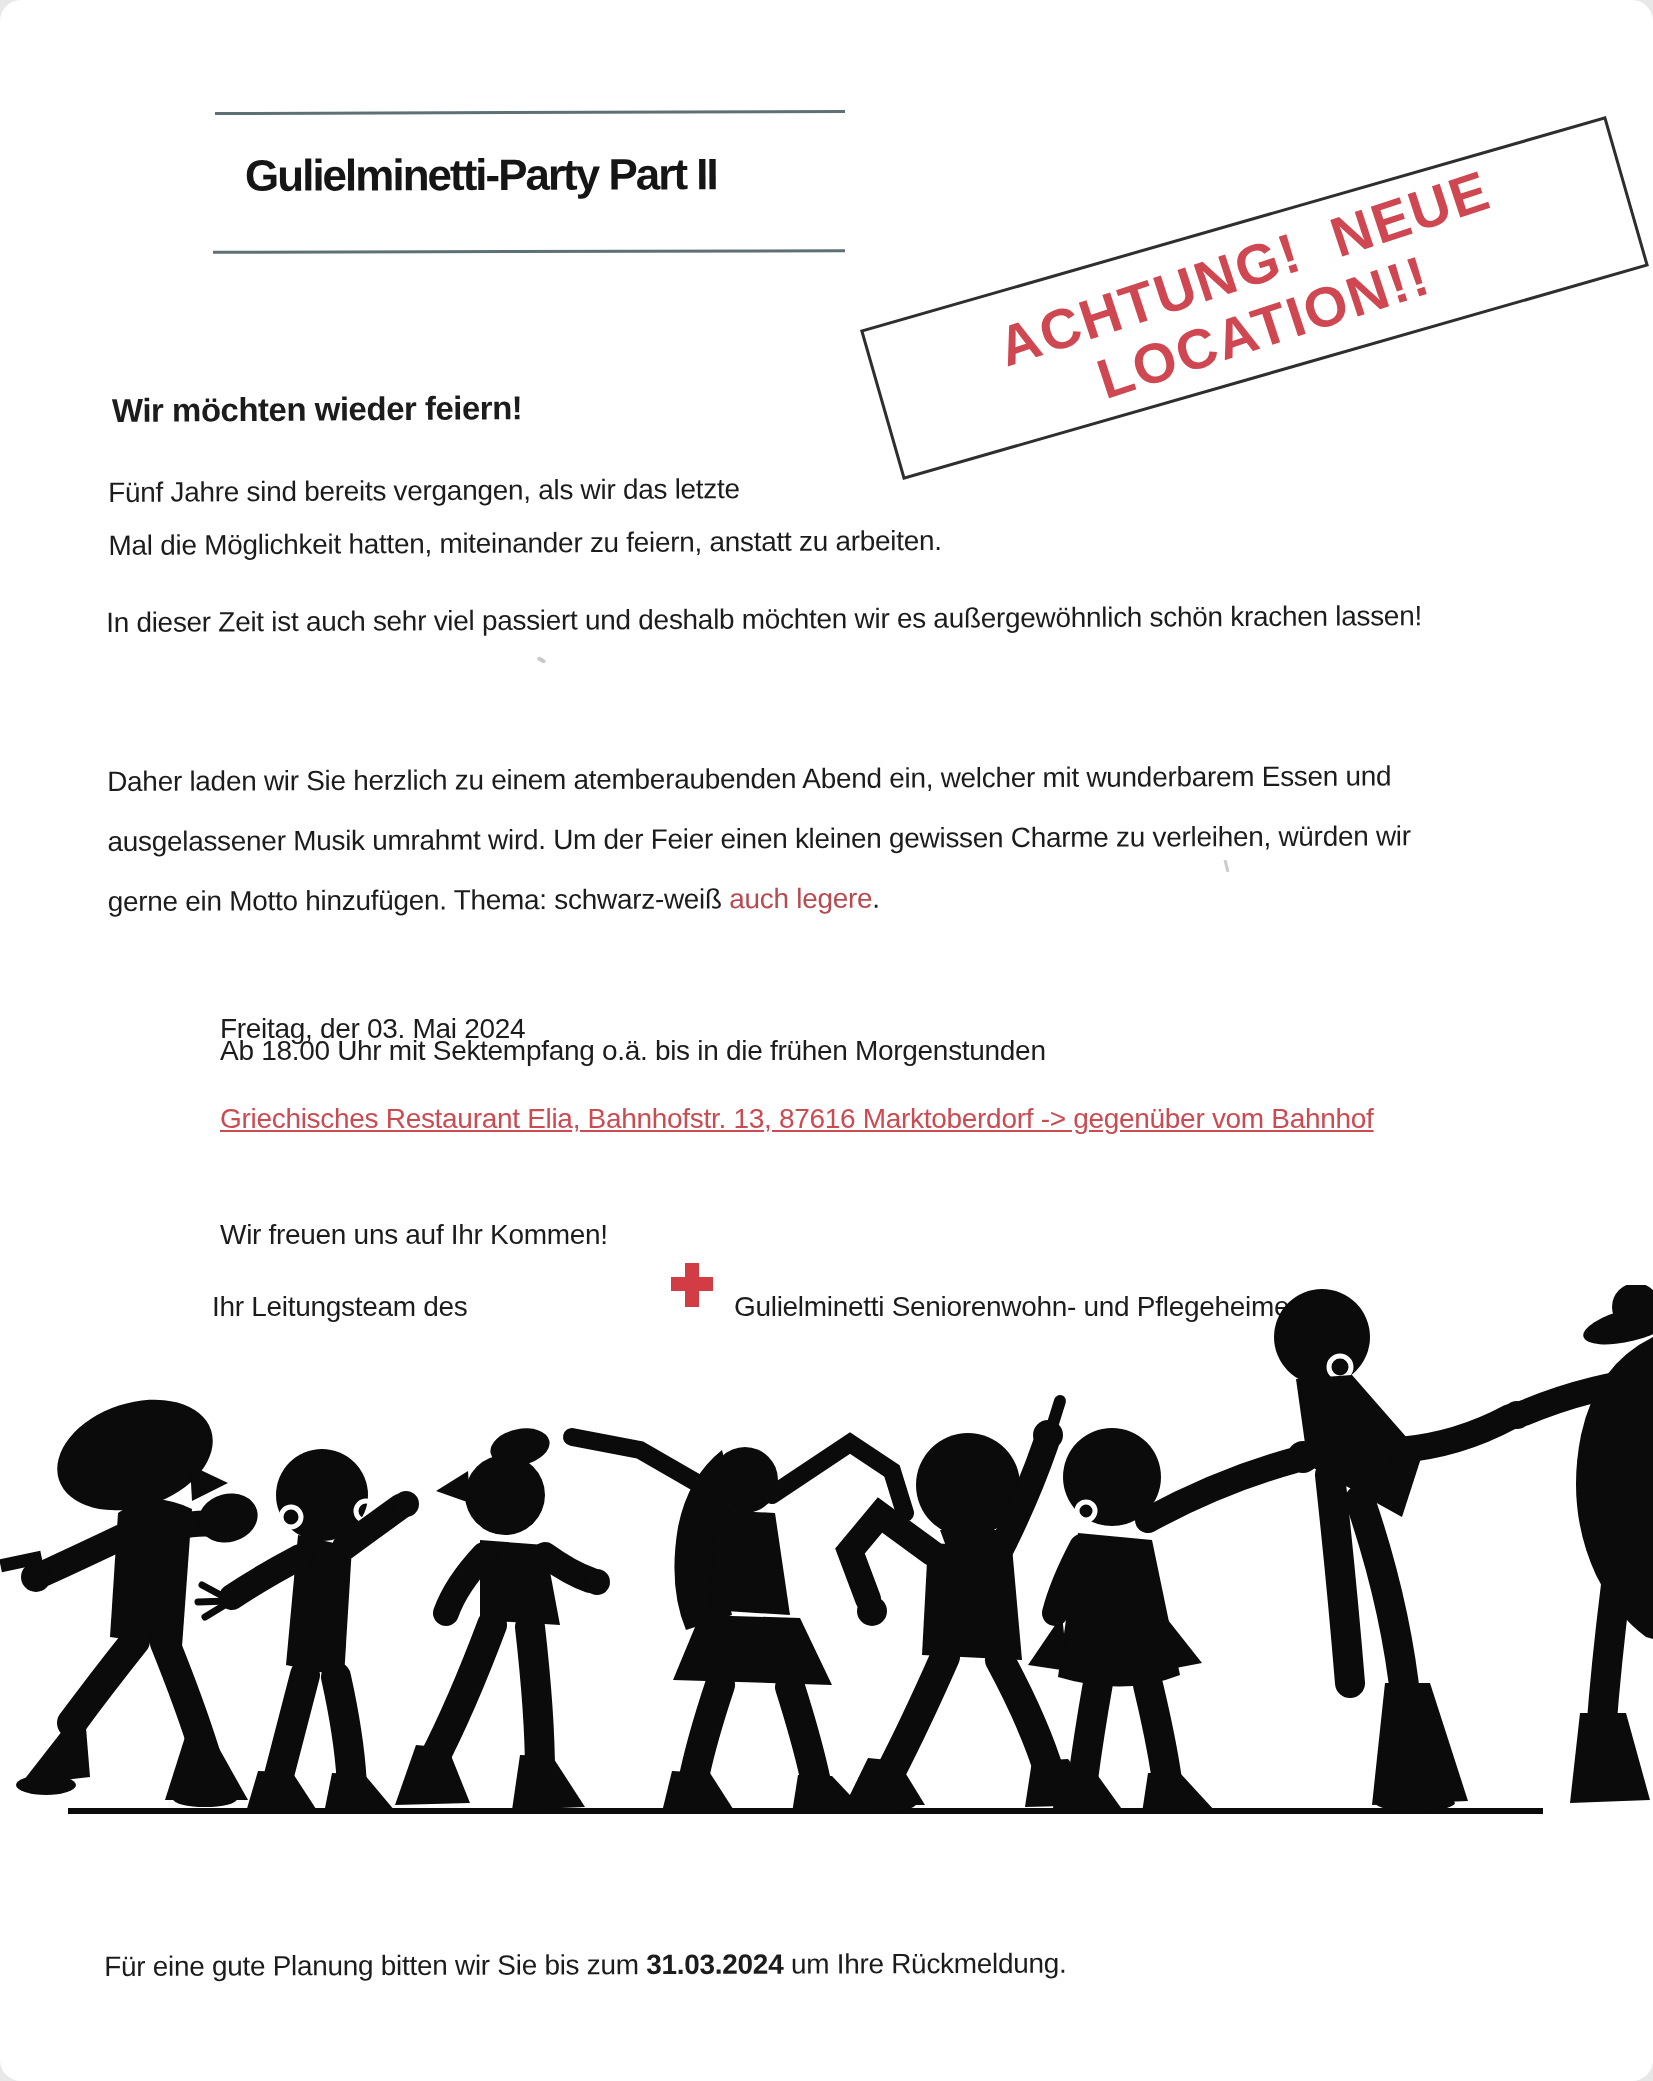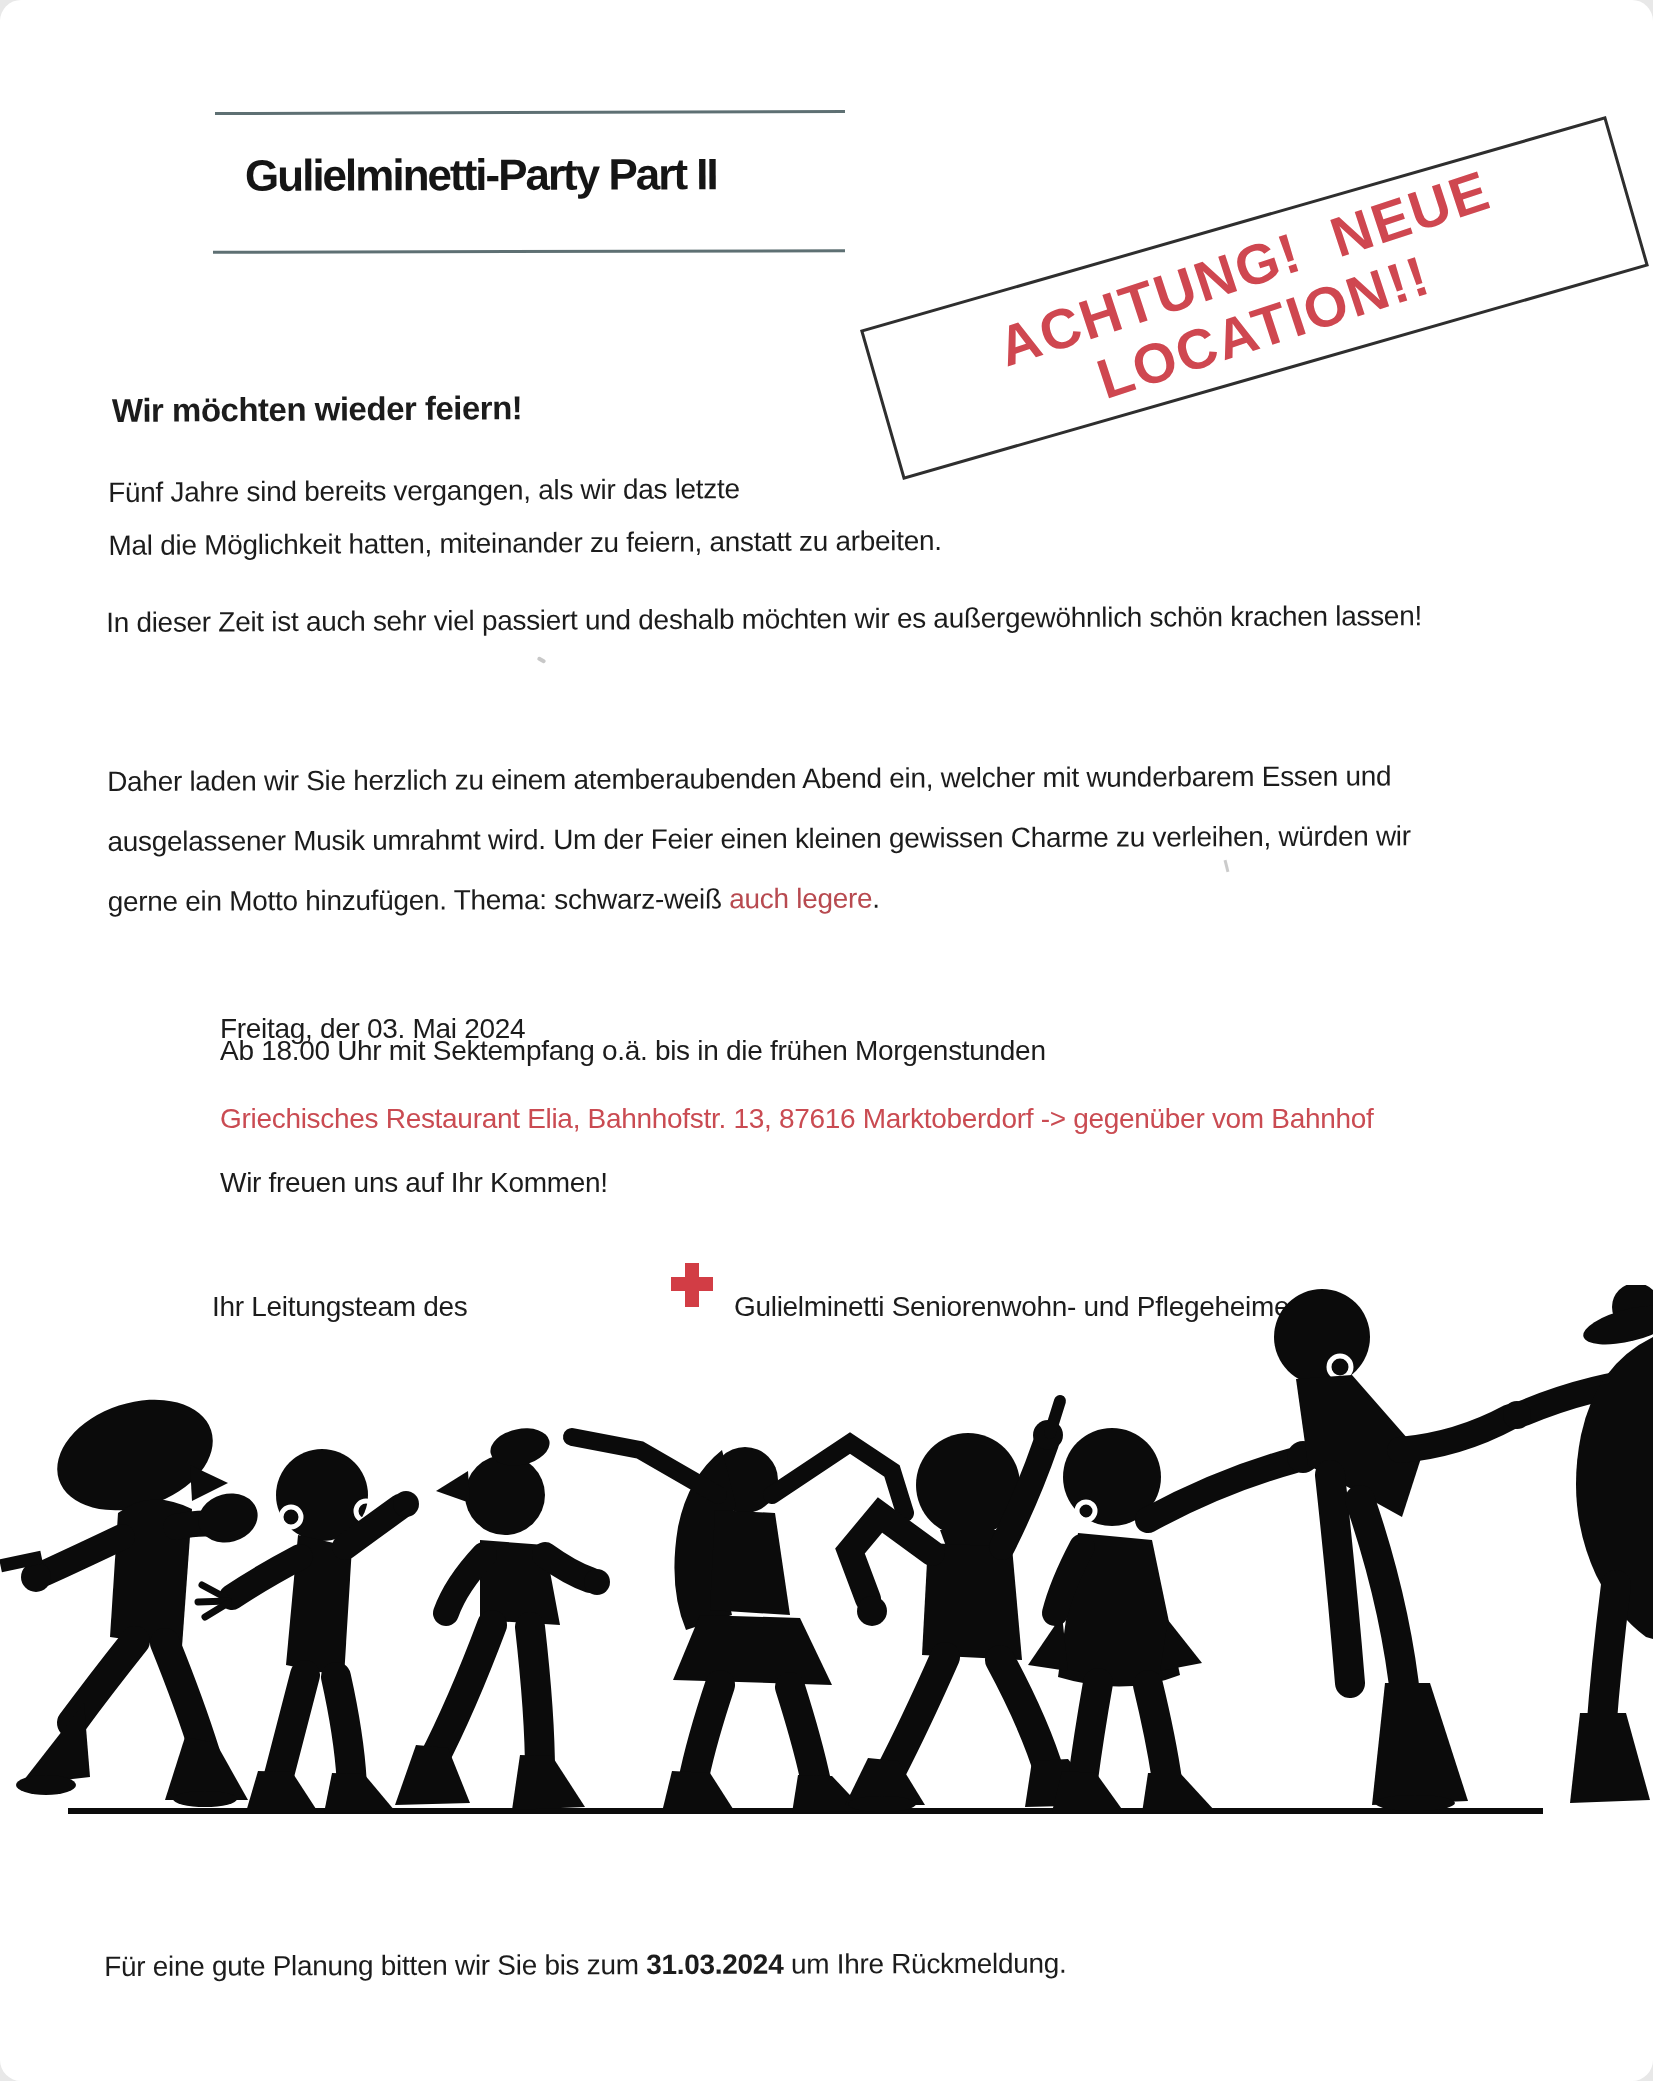--- a/index.html
+++ b/index.html
@@ -31,22 +31,22 @@
     left:112px;top:392px;font-size:33px;font-weight:bold;letter-spacing:-0.5px;
     transform:rotate(-0.4deg);transform-origin:left center;white-space:nowrap;
   }
   .body-txt{font-size:28px;letter-spacing:-0.3px;line-height:53px;white-space:nowrap;}
   .p1{left:108px;top:466px;transform:rotate(-0.35deg);transform-origin:left top;}
   .p2{left:106px;top:596px;transform:rotate(-0.3deg);transform-origin:left top;}
   .invite{left:107px;top:752px;line-height:60px;transform:rotate(-0.25deg);transform-origin:left top;}
   .detail{white-space:nowrap;}
   .date{left:220px;top:1002px;text-align:center;}
   .time{left:220px;top:1024px;text-align:right;}
-  .location{left:220px;top:1092px;color:var(--red_location,#ca4b52);}
-  .closing1{left:220px;top:1156px;}
+  .location{left:220px;top:1092px;color:var(--red_location,#ca4b52);text-decoration:underline;}
+  .closing1{left:220px;top:1208px;}
   .closing2{left:212px;top:1280px;text-align:right;}
   .org{left:734px;top:1280px;}
   .red-motto{color:var(--red_motto,#b84a50);}
   .cross-icon{left:670px;top:1262px;}
   .footer{left:104px;top:1940px;transform:rotate(-0.2deg);transform-origin:left top;}
   .footer b{font-weight:bold;margin-top:25px;}
   .dancers{left:0;top:1285px;}
   .s{fill:var(--silhouette,#0b0b0b);}
   .limb{fill:none;stroke:var(--silhouette,#0b0b0b);stroke-width:26px;stroke-linecap:round;}
   .limbw{fill:none;stroke:var(--silhouette,#0b0b0b);stroke-width:30px;stroke-linecap:round;}

